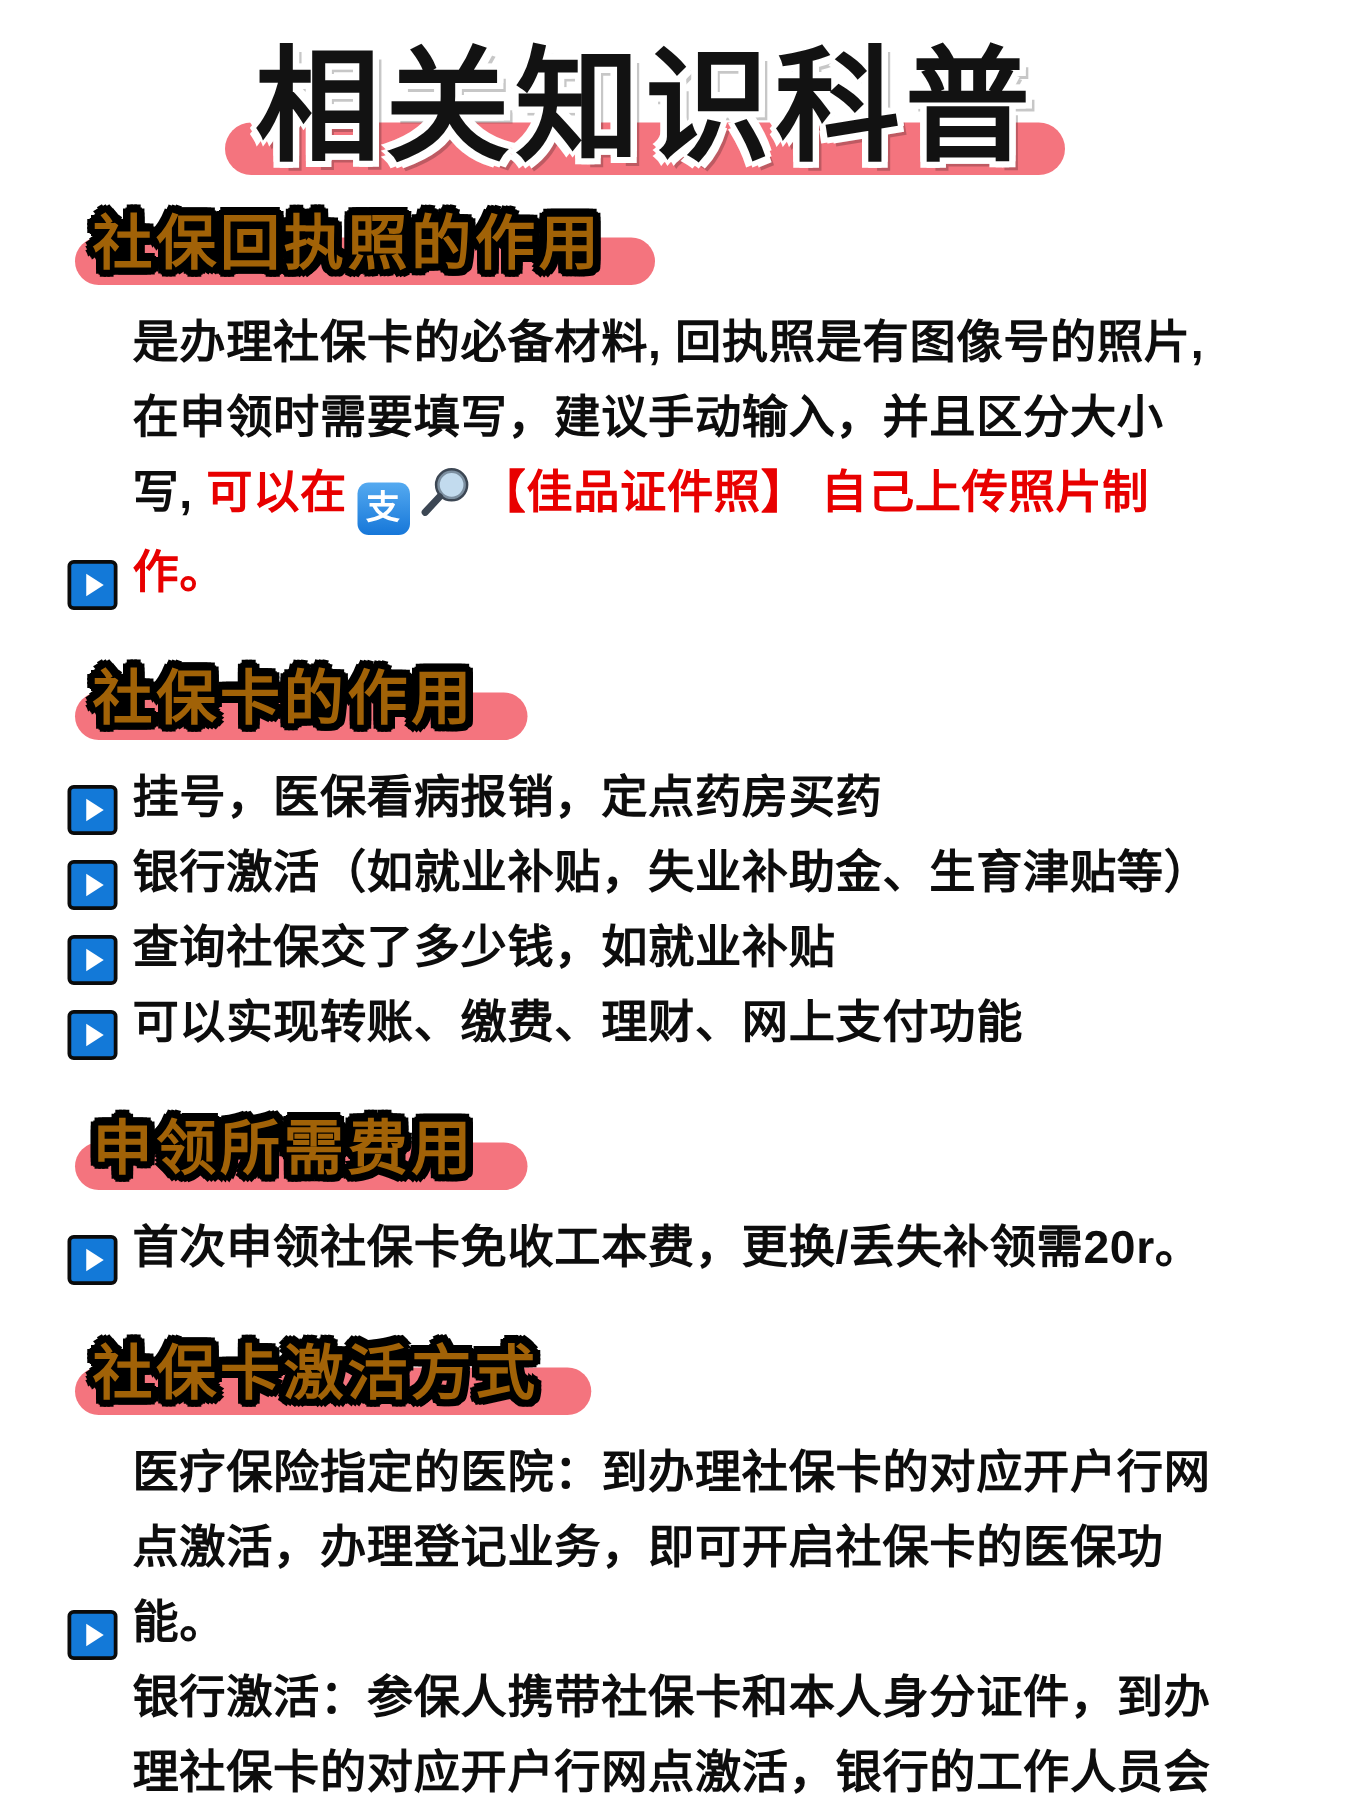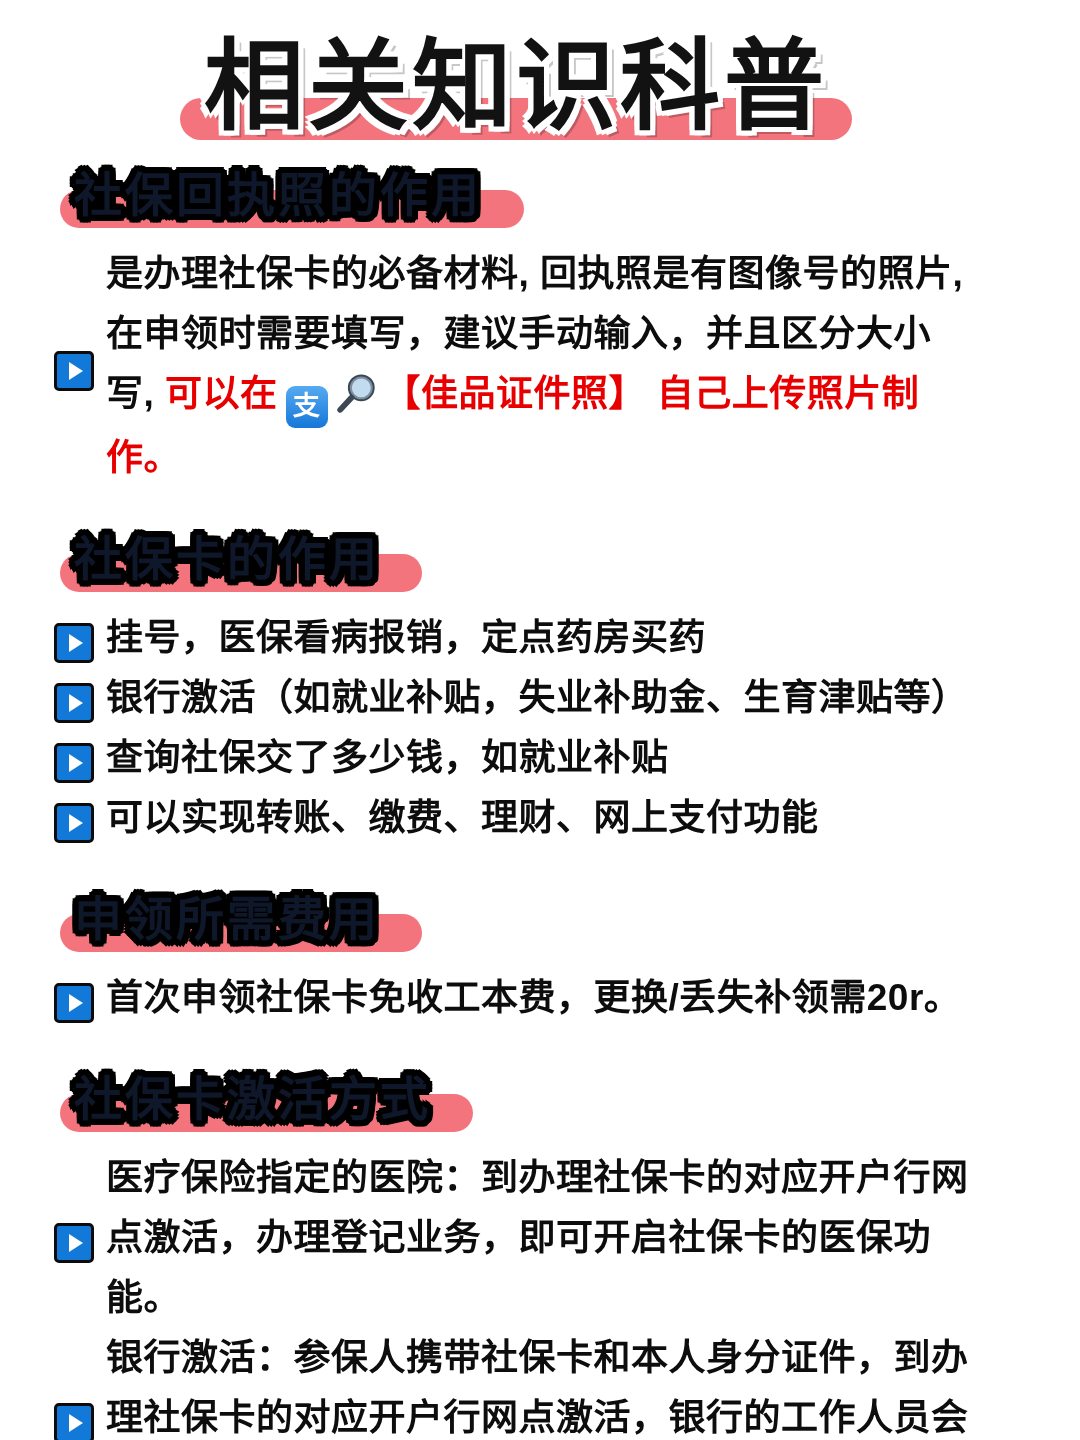--- a/index.html
+++ b/index.html
@@ -65,32 +65,32 @@
     border-radius: 20px;
     z-index: 0;
   }
   .heading .heading-text {
     position: relative;
     z-index: 1;
     font-size: 48px;
     line-height: 1.25;
     font-weight: 900;
     letter-spacing: 3px;
-    color: #0f172a;
+    color: #a16207;
     text-shadow:
       -6px 0 #000, 6px 0 #000, 0 -6px #000, 0 6px #000,
       -4px -4px #000, 4px -4px #000, -4px 4px #000, 4px 4px #000,
       -6px -3px #000, 6px -3px #000, -6px 3px #000, 6px 3px #000,
       -3px -6px #000, 3px -6px #000, -3px 6px #000, 3px 6px #000;
   }
 
   
   .item {
     display: flex;
-    align-items: center;
+    align-items: flex-end;
   }
   .bullet-icon {
     flex: 0 0 auto;
     width: 40px; height: 40px;
     margin: 10px 12px 0 0;
     background: #1379d8;
     border: 3px solid #0b0b0b;
     border-radius: 5px;
     display: flex;
     align-items: center;

